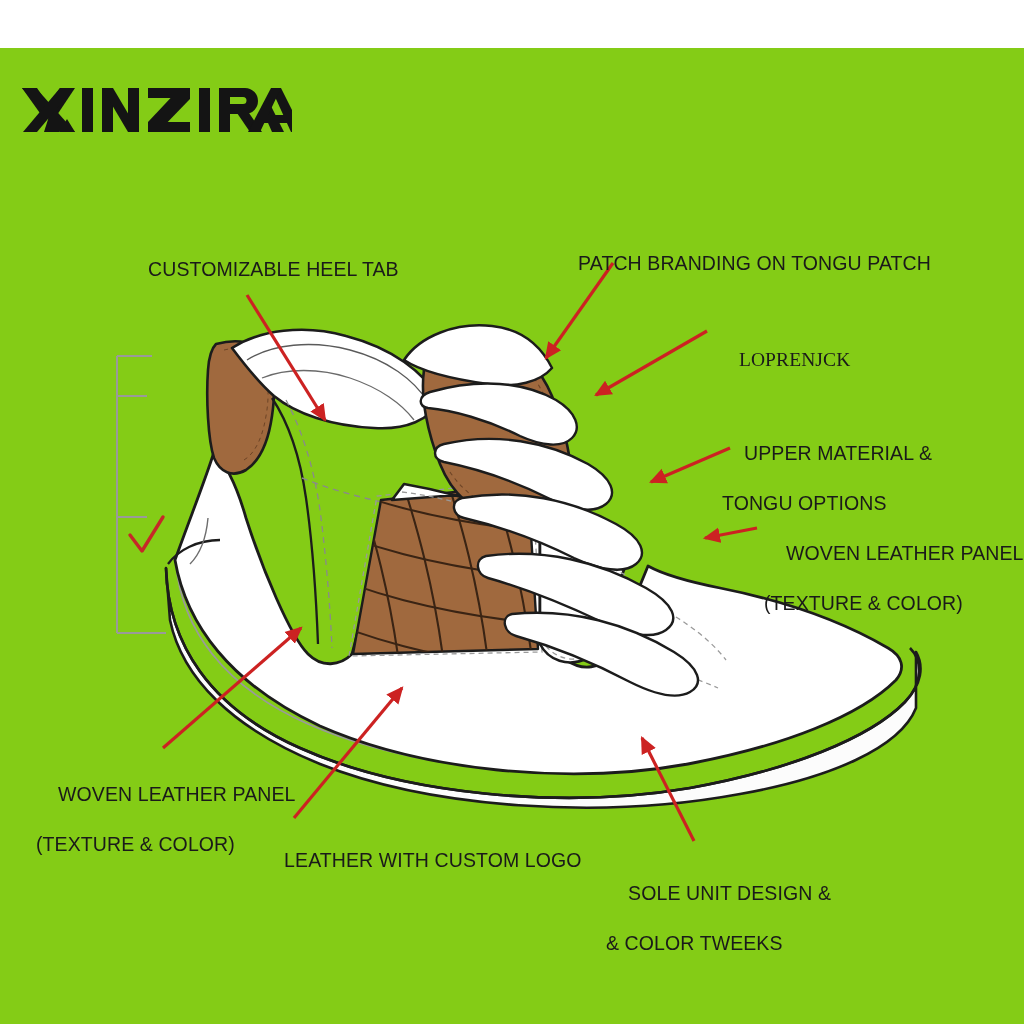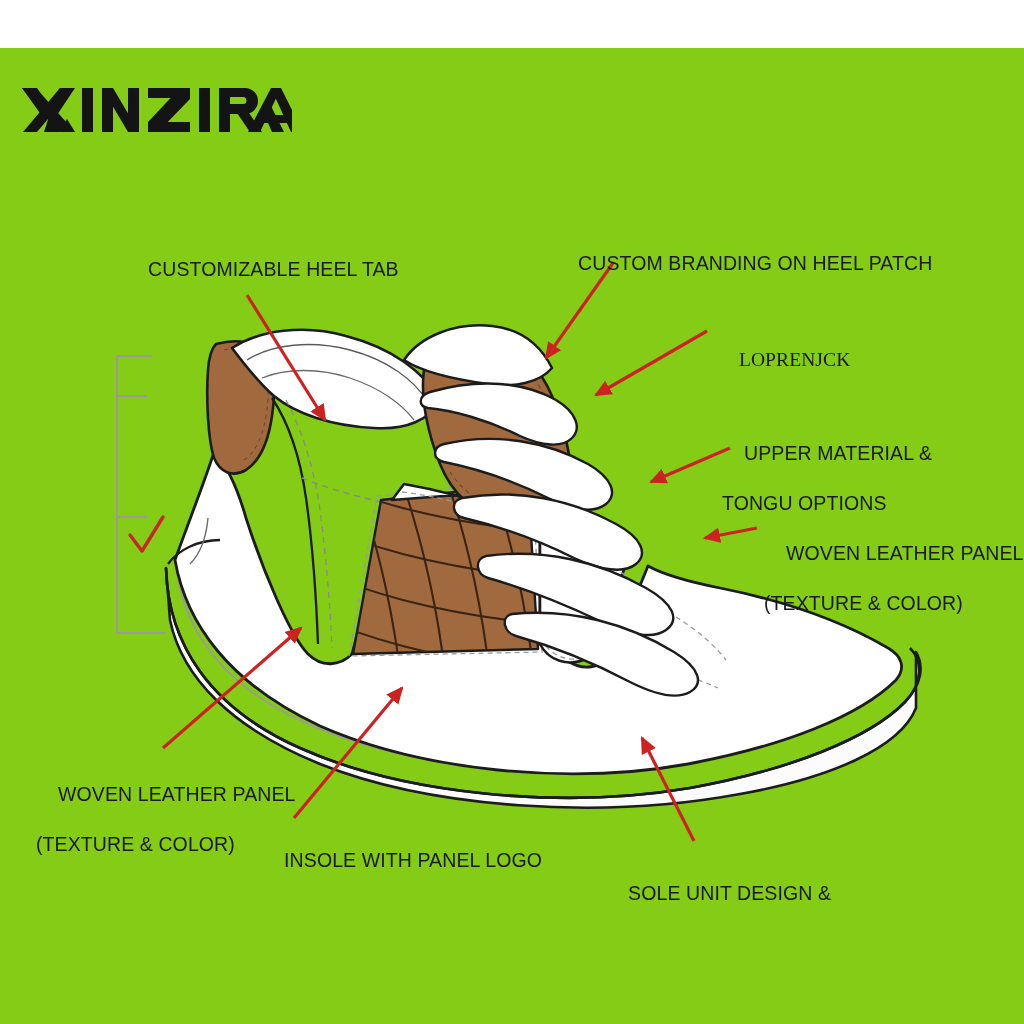--- a/index.html
+++ b/index.html
@@ -285,21 +285,21 @@
 
       <path d="M694,793 L642,690"></path>
     </g>
   </svg>
 
   <div class="callout" id="cl-heel-tab">
     <span>CUSTOMIZABLE HEEL TAB</span>
   </div>
 
   <div class="callout" id="cl-tongue-brand">
-    <span>CUSTOM BRANDING ON HEEL PATCH</span>
+    <span>PATCH BRANDING ON TONGU PATCH</span>
   </div>
 
   <div class="callout" id="cl-loprenjck">
     <span>LOPRENJCK</span>
   </div>
 
   <div class="callout" id="cl-upper-mat">
     <span>UPPER MATERIAL &amp;</span>
     <span class="l2">TONGU OPTIONS</span>
   </div>
@@ -308,20 +308,21 @@
     <span>WOVEN LEATHER PANEL</span>
     <span class="l2">(TEXTURE &amp; COLOR)</span>
   </div>
 
   <div class="callout" id="cl-woven-left">
     <span>WOVEN LEATHER PANEL</span>
     <span class="l2">(TEXTURE &amp; COLOR)</span>
   </div>
 
   <div class="callout" id="cl-insole">
-    <span>INSOLE WITH PANEL LOGO</span>
+    <span>LEATHER WITH CUSTOM LOGO</span>
   </div>
 
   <div class="callout" id="cl-sole-unit">
     <span>SOLE UNIT DESIGN &amp;</span>
+    <span class="l2">&amp; COLOR TWEEKS</span>
   </div>
 
 </div>
 
 </body></html>

